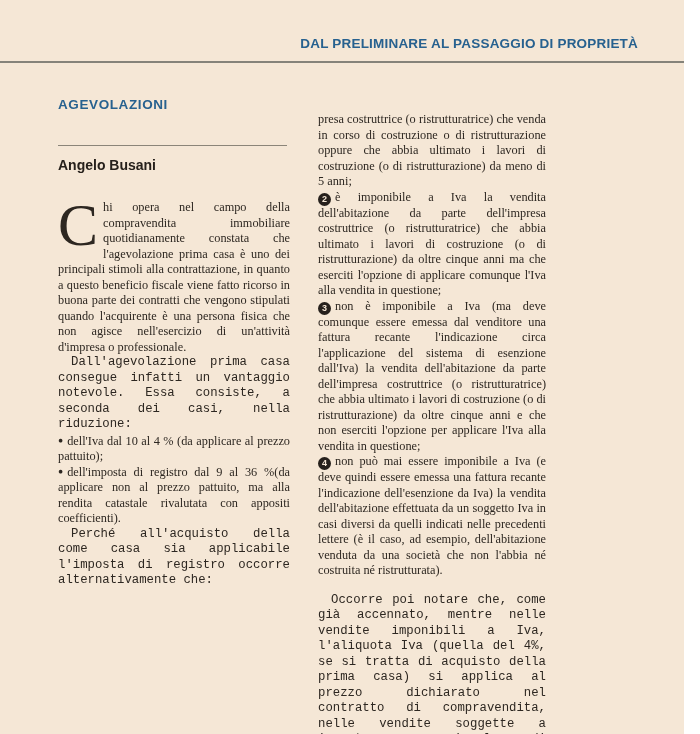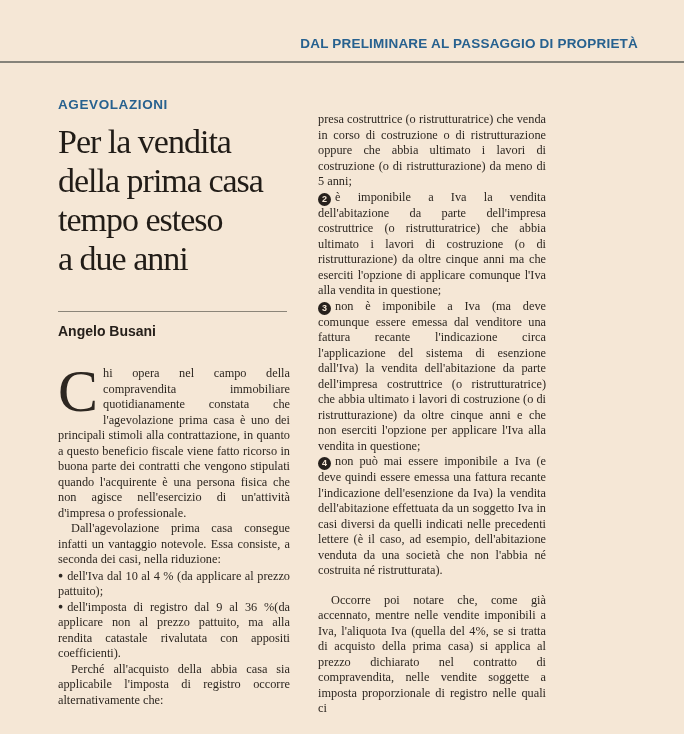--- a/index.html
+++ b/index.html
@@ -43,21 +43,21 @@
     font-weight:bold;font-size:14px;
     color:#26201b;
   }
   p.body{
     margin:0;
     font-size:12.3px;line-height:15.5px;
     text-align:justify;
     hyphens:auto;
   }
   p.lead{margin-top:27px;}
-  p.indent{text-indent:13px;}
+  p.indent{text-indent:13px;font-family:Liberation Mono, monospace;}
   .dropcap{
     float:left;
     font-size:60px;line-height:46px;height:47px;
     margin:2px 5px 0 0;
     color:#2d2721;
   }
   .dot{
     display:inline-block;
     font-size:8.5px;
     vertical-align:1.5px;
@@ -80,39 +80,33 @@
 <body>
 
 <div class="page">
 
   <div class="kicker">DAL PRELIMINARE AL PASSAGGIO DI PROPRIETÀ</div>
   <div class="top-rule"></div>
 
   <div class="col col-left">
     <div class="label">AGEVOLAZIONI</div>
 
-    <h1 class="title">
-      <span class="tline">Per la vendita</span>
-      <span class="tline">della prima casa</span>
-      <span class="tline">tempo esteso</span>
-      <span class="tline">a due anni</span>
-    </h1>
 
     <div class="author-rule"></div>
     <div class="author">Angelo Busani</div>
 
     <p class="body lead"><span class="dropcap">C</span><span>hi opera nel campo della compravendita immobiliare quotidianamente constata che l'agevolazione prima casa è uno dei principali stimoli alla contrattazione, in quanto a questo beneficio fiscale viene fatto ricorso in buona parte dei contratti che vengono stipulati quando l'acquirente è una persona fisica che non agisce nell'esercizio di un'attività d'impresa o professionale.</span></p>
 
     <p class="body indent">Dall'agevolazione prima casa consegue infatti un vantaggio notevole. Essa consiste, a seconda dei casi, nella riduzione:</p>
 
     <p class="body"><span class="dot">●</span><span>dell'Iva dal 10 al 4 % (da applicare al prezzo pattuito);</span></p>
 
     <p class="body"><span class="dot">●</span><span>dell'imposta di registro dal 9 al 36 %(da applicare non al prezzo pattuito, ma alla rendita catastale rivalutata con appositi coefficienti).</span></p>
 
-    <p class="body indent">Perché all'acquisto della abbia casa sia applicabile l'imposta di registro occorre alternativamente che:</p>
+    <p class="body indent">Perché all'acquisto della come casa sia applicabile l'imposta di registro occorre alternativamente che:</p>
   </div>
 
   <div class="col col-right">
     <p class="body">presa costruttrice (o ristrutturatrice) che venda in corso di costruzione o di ristrutturazione oppure che abbia ultimato i lavori di costruzione (o di ristrutturazione) da meno di 5 anni;</p>
 
     <p class="body"><span class="numcircle">2</span><span>è imponibile a Iva la vendita dell'abitazione da parte dell'impresa costruttrice (o ristrutturatrice) che abbia ultimato i lavori di costruzione (o di ristrutturazione) da oltre cinque anni ma che eserciti l'opzione di applicare comunque l'Iva alla vendita in questione;</span></p>
 
     <p class="body"><span class="numcircle">3</span><span>non è imponibile a Iva (ma deve comunque essere emessa dal venditore una fattura recante l'indicazione circa l'applicazione del sistema di esenzione dall'Iva) la vendita dell'abitazione da parte dell'impresa costruttrice (o ristrutturatrice) che abbia ultimato i lavori di costruzione (o di ristrutturazione) da oltre cinque anni e che non eserciti l'opzione per applicare l'Iva alla vendita in questione;</span></p>
 
     <p class="body"><span class="numcircle">4</span><span>non può mai essere imponibile a Iva (e deve quindi essere emessa una fattura recante l'indicazione dell'esenzione da Iva) la vendita dell'abitazione effettuata da un soggetto Iva in casi diversi da quelli indicati nelle precedenti lettere (è il caso, ad esempio, dell'abitazione venduta da una società che non l'abbia né costruita né ristrutturata).</span></p>

